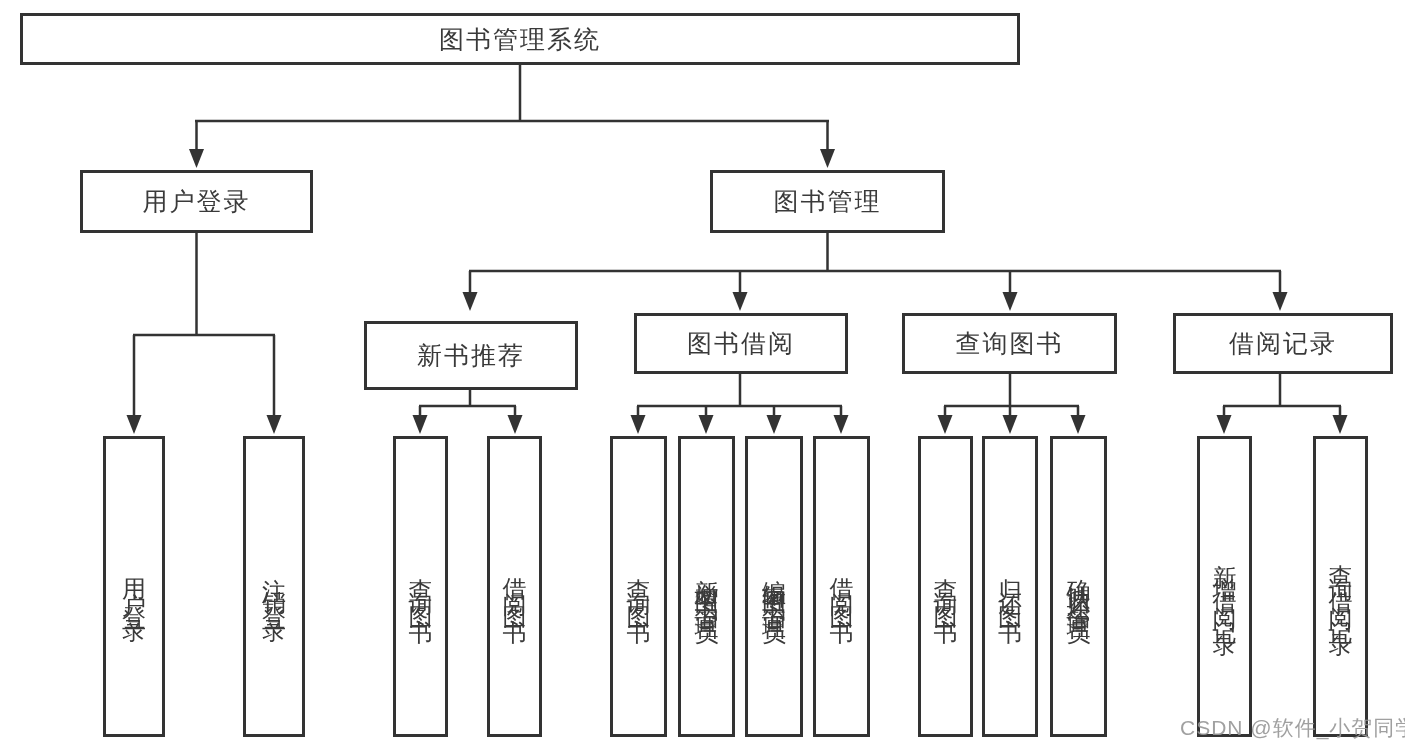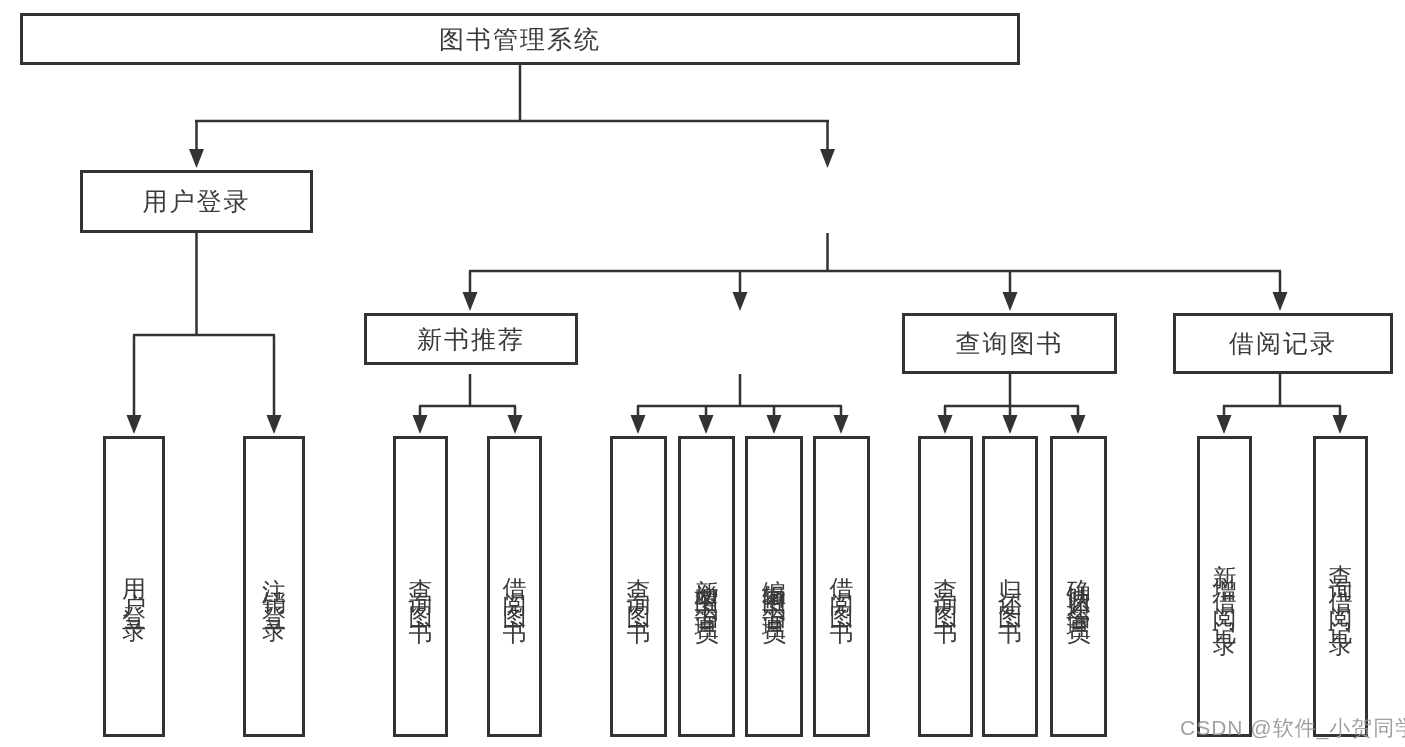--- a/index.html
+++ b/index.html
@@ -86,22 +86,24 @@
       <polygon points="1002.5,415 1017.5,415 1010,434"></polygon>
       <polygon points="1070.5,415 1085.5,415 1078,434"></polygon>
       <polygon points="1216.5,415 1231.5,415 1224,434"></polygon>
       <polygon points="1332.5,415 1347.5,415 1340,434"></polygon>
     </g>
   </svg>
 
   <div class="box h" style="left:20px;top:13px;width:1000px;height:52px">图书管理系统</div>
 
   <div class="box h" style="left:80px;top:170px;width:233px;height:63px">用户登录</div>
+  <div class="box h" style="left:710px;top:170px;width:235px;height:63px">图书管理</div>
 
-  <div class="box h" style="left:364px;top:313px;width:214px;height:52px">新书推荐</div>
+  <div class="box h" style="left:364px;top:321px;width:214px;height:69px">新书推荐</div>
+  <div class="box h" style="left:634px;top:313px;width:214px;height:61px">图书借阅</div>
   <div class="box h" style="left:902px;top:313px;width:215px;height:61px">查询图书</div>
   <div class="box h" style="left:1173px;top:313px;width:220px;height:61px">借阅记录</div>
 
   <div class="box v" style="left:103px;top:436px;width:62px;height:301px">用户登录</div>
   <div class="box v" style="left:243px;top:436px;width:62px;height:301px">注销登录</div>
 
   <div class="box v" style="left:393px;top:436px;width:55px;height:301px">查询图书</div>
   <div class="box v" style="left:487px;top:436px;width:55px;height:301px">借阅图书</div>
 
   <div class="box v" style="left:610px;top:436px;width:57px;height:301px">查询图书</div>

